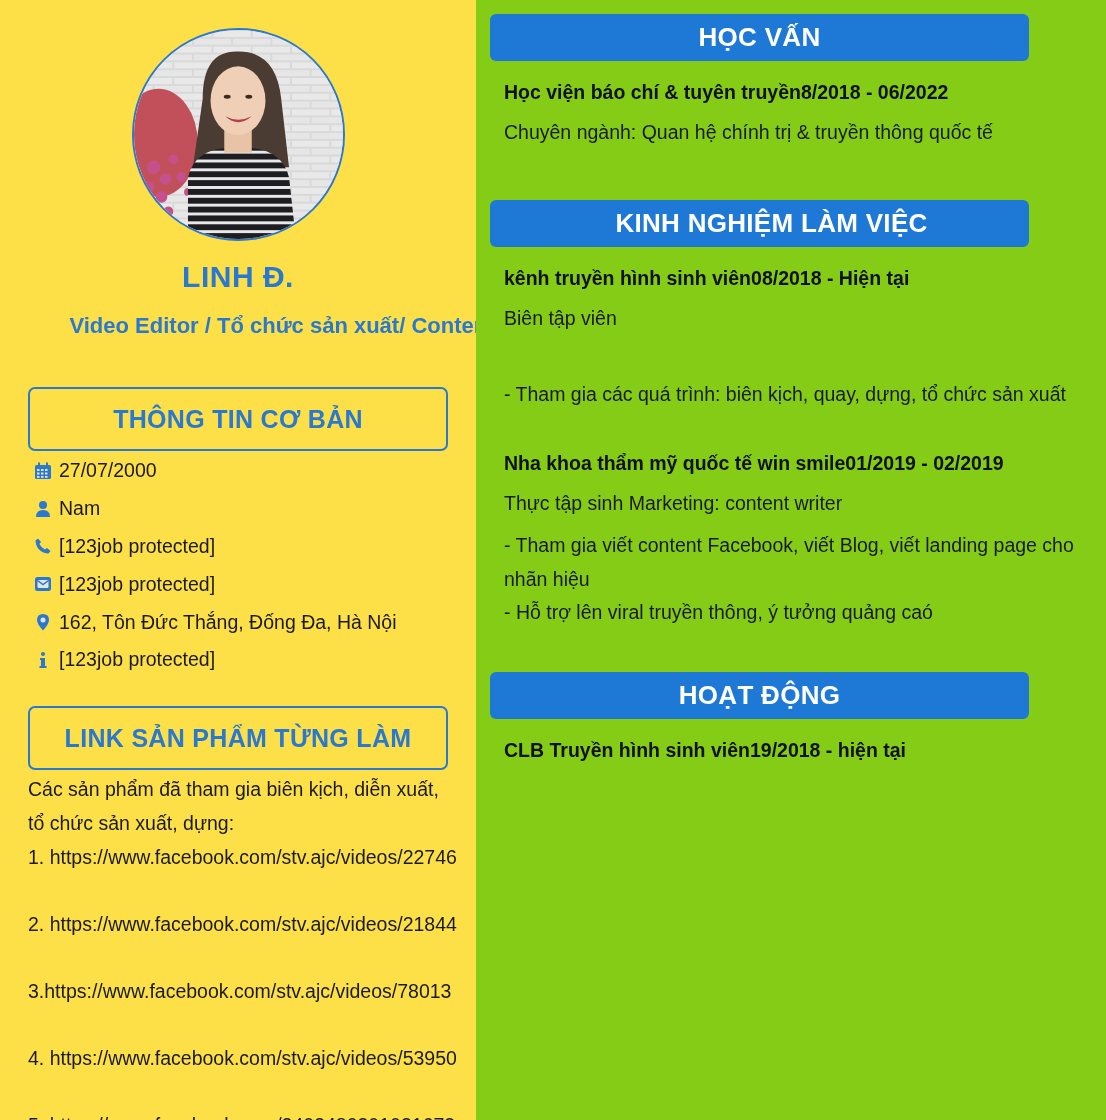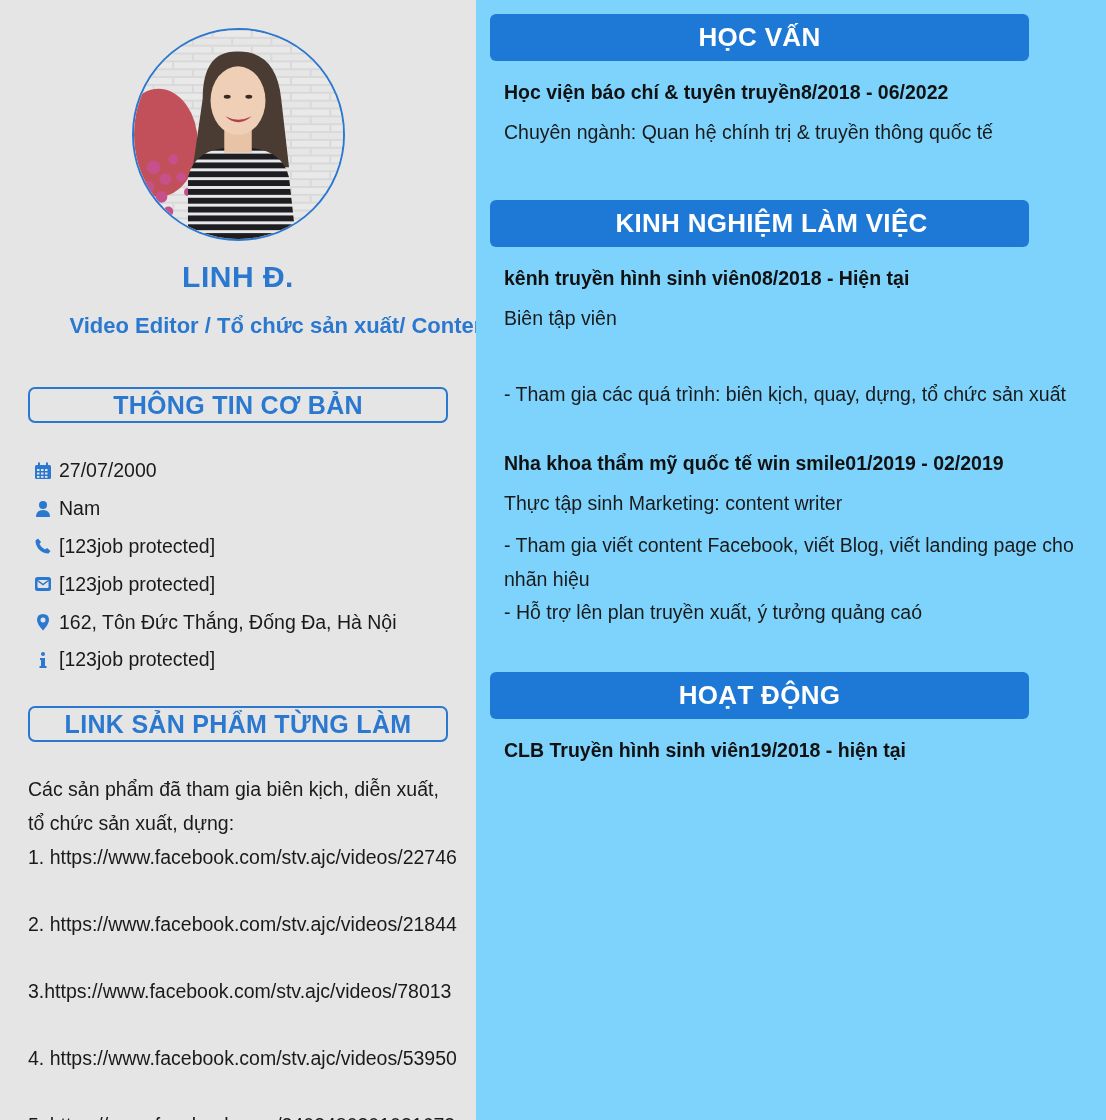--- a/index.html
+++ b/index.html
@@ -1,45 +1,45 @@
 <!DOCTYPE html>
 <html><head>
 <meta charset="utf-8">
 <style>
   * { box-sizing: border-box; margin: 0; padding: 0; }
   html, body { width: 1106px; height: 1120px; overflow: hidden; background: #ffffff; }
   body { font-family: "Liberation Sans", sans-serif; color: #1a1a1a; position: relative; }
 
   .left {
     position: absolute; left: 0; top: 0; width: 476px; height: 1120px;
-    background: #e5e5e5; overflow: hidden;
+    background: #fde047; overflow: hidden;
   }
   .right {
     position: absolute; left: 476px; top: 0; width: 630px; height: 1120px;
-    background: #7dd3fc;
+    background: #84cc16;
   }
 
   .avatar {
     position: absolute; left: 132px; top: 28px; width: 213px; height: 213px;
     border-radius: 50%; border: 2px solid #2a78cf; overflow: hidden;
     background: #cfcfcf;
   }
   .avatar svg { display: block; width: 100%; height: 100%; }
 
   .name {
     position: absolute; left: 0; width: 476px; top: 260px; text-align: center;
     font-size: 30px; font-weight: bold; color: #2a78cf; letter-spacing: 0.5px;
   }
   .role {
     position: absolute; left: 0; width: 564px; top: 313px; text-align: center;
     font-size: 22px; font-weight: bold; color: #2a78cf;
   }
 
   .box-title {
-    position: absolute; left: 28px; width: 420px; height: 36px;
+    position: absolute; left: 28px; width: 420px; height: 64px;
     border: 2.5px solid #2a78cf; border-radius: 7px;
     color: #2a78cf; font-weight: bold; font-size: 25px;
     display: flex; align-items: center; justify-content: center;
     letter-spacing: 0.3px;
   }
 
   .info-list { position: absolute; left: 33px; top: 452px; width: 440px; }
   .info-row {
     height: 37.8px; display: flex; align-items: center;
     font-size: 19.5px; color: #1a1a1a; text-align: center;
@@ -223,20 +223,20 @@
   <div class="para" style="top:302px;">Biên tập viên</div>
   <div class="para" style="top:378px;">- Tham gia các quá trình: biên kịch, quay, dựng, tổ chức sản xuất</div>
 
   <div class="entry-head" style="top:452px;">
     <span>Nha khoa thẩm mỹ quốc tế win smile</span>
     <span>01/2019 - 02/2019</span>
   </div>
   <div class="para" style="top:529px;">- Tham gia viết content Facebook, viết Blog, viết landing page cho</div>
   <div class="para" style="top:487px;">Thực tập sinh Marketing: content writer</div>
   <div class="para" style="top:563px;">nhãn hiệu</div>
-  <div class="para" style="top:596px;">- Hỗ trợ lên plan truyền xuất, ý tưởng quảng caó</div>
+  <div class="para" style="top:596px;">- Hỗ trợ lên viral truyền thông, ý tưởng quảng caó</div>
 
   <div class="sec-header" style="top:672px;">HOẠT ĐỘNG</div>
   <div class="entry-head" style="top:739px;">
     <span>CLB Truyền hình sinh viên</span>
     <span>19/2018 - hiện tại</span>
   </div>
 </div>
 
 </body></html>

